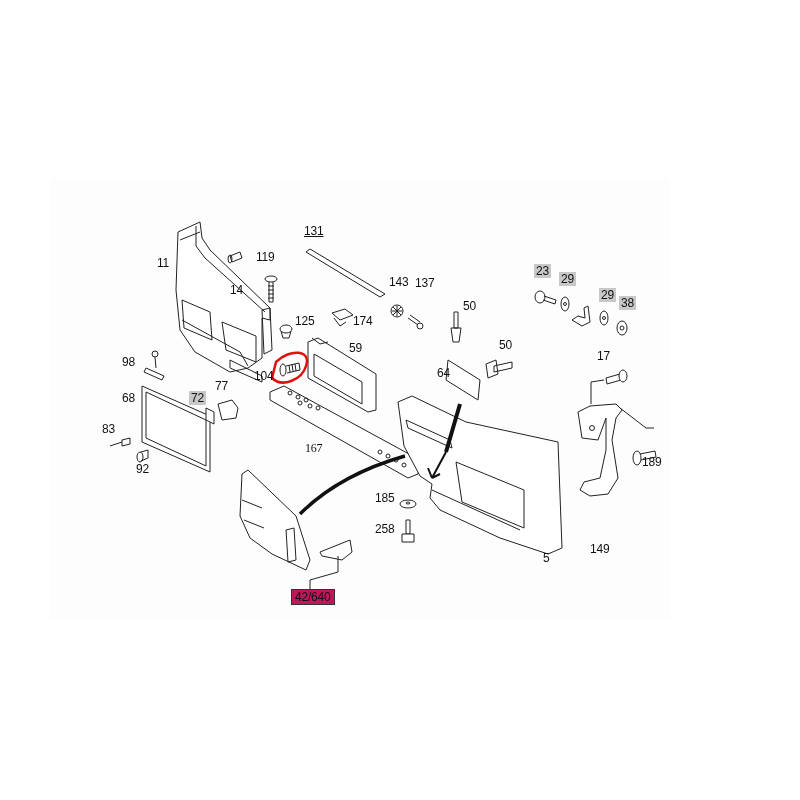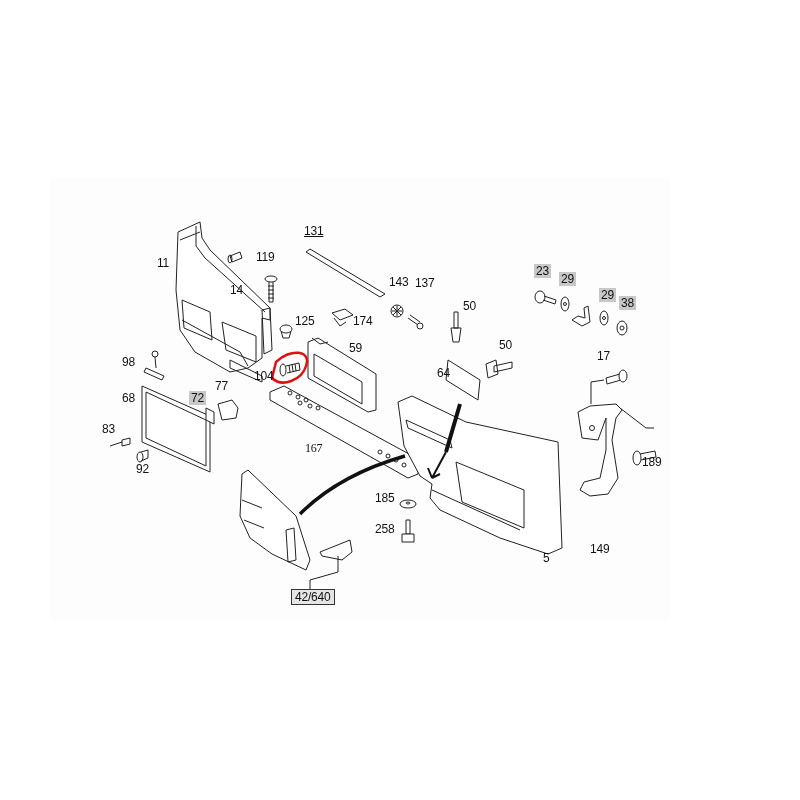--- a/index.html
+++ b/index.html
@@ -4,21 +4,21 @@
   <style>
     html, body { margin: 0; padding: 0; background: #ffffff; }
     body { width: 800px; height: 800px; position: relative; overflow: hidden;
            font-family: "Liberation Sans", sans-serif; }
     .panel { position: absolute; left: 50px; top: 178px; width: 620px; height: 442px;
              background: #fdfdfd; }
     svg.drawing { position: absolute; left: 0; top: 0; width: 800px; height: 800px; }
     .lbl { position: absolute; font-family: "Liberation Sans", sans-serif; font-size: 12px;
            color: #111; line-height: 14px; white-space: nowrap; letter-spacing: -0.2px; cursor: pointer; }
     .lbl.hl { background: #c8c8c8; padding: 0 2px; }
-    .lbl.boxed { border: 1px solid #333; padding: 0 3px; background: #e5e5e5; }
+    .lbl.boxed { border: 1px solid #333; padding: 0 3px; background: #be185d; }
     .part { cursor: pointer; }
   </style>
 </head>
 <body>
 
 <div class="panel"></div>
 
 <svg class="drawing" viewBox="0 0 800 800" fill="none" stroke="#222" stroke-width="1" stroke-linejoin="round">
 
   <g class="part">

